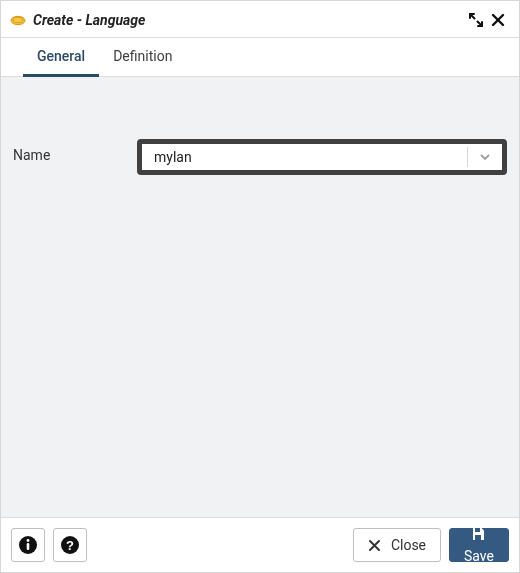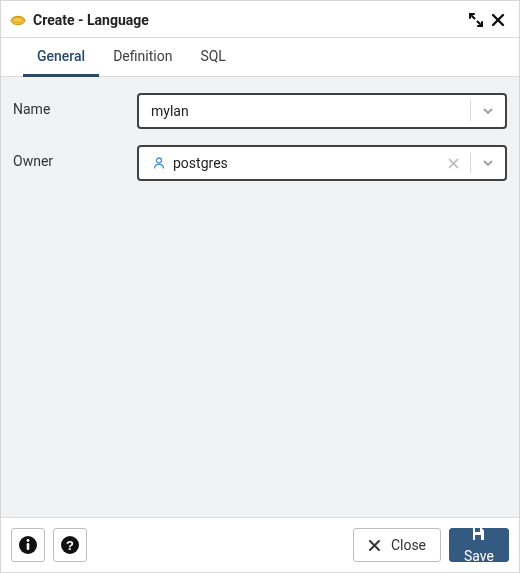--- a/index.html
+++ b/index.html
@@ -27,20 +27,21 @@
     }
     .header .title-icon {
       width: 18px; height: 18px;
       margin-right: 6px;
       display: inline-flex; align-items: center; justify-content: center;
     }
     .header .title {
       font-weight: 700;
       font-size: 14px;
       flex: 1;
+      font-style: italic;
     }
     .header .hbtn {
       width: 22px; height: 22px;
       display: inline-flex; align-items: center; justify-content: center;
       cursor: pointer;
       border-radius: 3px;
     }
 
     
     .tabs {
@@ -66,32 +67,33 @@
     
     .body {
       flex: 1;
       background: #f1f2f4;
       padding: 16px 12px;
     }
     .form-row {
       display: flex;
       align-items: flex-start;
       margin-bottom: 16px;
+      margin-top: 46px;
     }
     .form-label {
       width: 124px;
       padding-top: 8px;
       color: #333;
       font-size: 14px;
     }
     .form-control { flex: 1; }
 
     .select, .textbox {
       background: #fff;
-      border: 2px solid #404040;
+      border: 5px solid #404040;
       border-radius: 4px;
       width: 100%;
       min-height: 36px;
       display: flex;
       align-items: center;
       padding: 0 8px 0 12px;
       position: relative;
       font-size: 14px;
     }
     .select .value { flex: 1; }
@@ -187,66 +189,39 @@
       <svg width="14" height="14" viewBox="0 0 14 14" stroke="#111" stroke-width="2.4" stroke-linecap="round">
           <path d="M2 2 L12 12"></path>
           <path d="M12 2 L2 12"></path>
         </svg>
     </span>
   </div>
 
   <div class="tabs">
     <div class="tab active">General</div>
     <div class="tab">Definition</div>
-    <div class="tab">SQL</div>
   </div>
 
   <div class="body">
 
     <div class="form-row">
       <div class="form-label">Name</div>
       <div class="form-control">
         <div class="select">
           <span class="value">mylan</span>
           <span class="sep"></span>
           <span class="caret">
             <svg width="12" height="12" viewBox="0 0 12 12" stroke="#9aa0a6" stroke-width="1.8" fill="none">
                 <path d="M2 4 L6 8 L10 4"></path>
               </svg>
           </span>
         </div>
       </div>
     </div>
 
-    <div class="form-row">
-      <div class="form-label">Owner</div>
-      <div class="form-control">
-        <div class="select">
-          <span class="owner-icon">
-            <svg width="14" height="14" viewBox="0 0 14 14" fill="none" stroke="#4a90d9" stroke-width="1.3">
-                <circle cx="7" cy="4.5" r="2.5"></circle>
-                <path d="M2.5 12.5 C2.5 9.5 4.5 8.3 7 8.3 C9.5 8.3 11.5 9.5 11.5 12.5"></path>
-              </svg>
-          </span>
-          <span class="value">postgres</span>
-          <span class="clear">
-            <svg width="11" height="11" viewBox="0 0 11 11" stroke="#b6b6b6" stroke-width="1.6" stroke-linecap="round">
-                <path d="M1.5 1.5 L9.5 9.5"></path>
-                <path d="M9.5 1.5 L1.5 9.5"></path>
-              </svg>
-          </span>
-          <span class="sep"></span>
-          <span class="caret">
-            <svg width="12" height="12" viewBox="0 0 12 12" stroke="#9aa0a6" stroke-width="1.8" fill="none">
-                <path d="M2 4 L6 8 L10 4"></path>
-              </svg>
-          </span>
-        </div>
-      </div>
-    </div>
 
 
   </div>
 
   <div class="footer">
     <div class="iconbtn">
       <svg width="20" height="20" viewBox="0 0 20 20">
           <circle cx="10" cy="10" r="9" fill="#111"></circle>
           <circle cx="10" cy="5.5" r="1.4" fill="#fff"></circle>
           <rect x="8.7" y="8" width="2.6" height="7" rx="1.2" fill="#fff"></rect>

